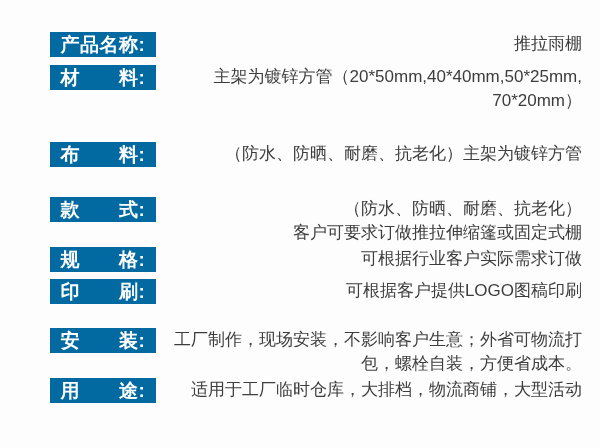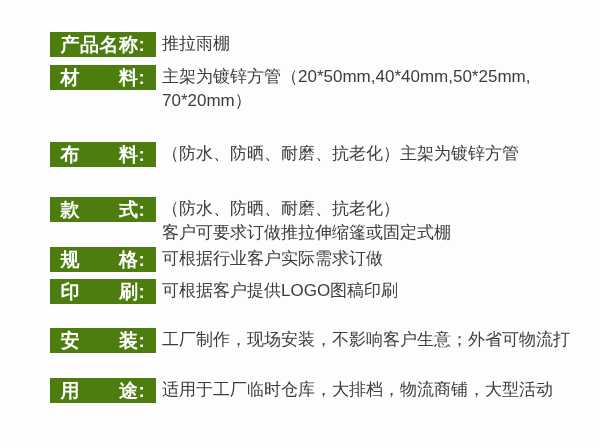--- a/index.html
+++ b/index.html
@@ -18,39 +18,40 @@
     position: absolute;
     left: 0;
     width: 600px;
   }
   .spec-label {
     position: absolute;
     left: 50px;
     top: 0;
     width: 106px;
     height: 25px;
-    background: #4d7c0f;
+    background: #0369a1;
     color: #ffffff;
     font-size: 19px;
     font-weight: 700;
     display: flex;
     align-items: center;
     justify-content: center;
     white-space: pre;
     letter-spacing: 0.5px;
   }
   .spec-content {
     position: absolute;
     left: 162px;
     top: 0;
     width: 420px;
     color: #3d3d3d;
     font-size: 17px;
     line-height: 23.5px;
     font-weight: 500;
+    text-align: right;
   }
   .spec-line {
     white-space: nowrap;
   }
 </style>
 </head>
 <body>
 
 <div class="page">
 
@@ -95,20 +96,21 @@
     <div class="spec-label">印　　刷:</div>
     <div class="spec-content">
       <div class="spec-line">可根据客户提供LOGO图稿印刷</div>
     </div>
   </div>
 
   <div class="spec-row" style="top:328px">
     <div class="spec-label">安　　装:</div>
     <div class="spec-content">
       <div class="spec-line">工厂制作，现场安装，不影响客户生意；外省可物流打</div>
+      <div class="spec-line">包，螺栓自装，方便省成本。</div>
     </div>
   </div>
 
   <div class="spec-row" style="top:378px">
     <div class="spec-label">用　　途:</div>
     <div class="spec-content">
       <div class="spec-line">适用于工厂临时仓库，大排档，物流商铺，大型活动</div>
     </div>
   </div>
 

